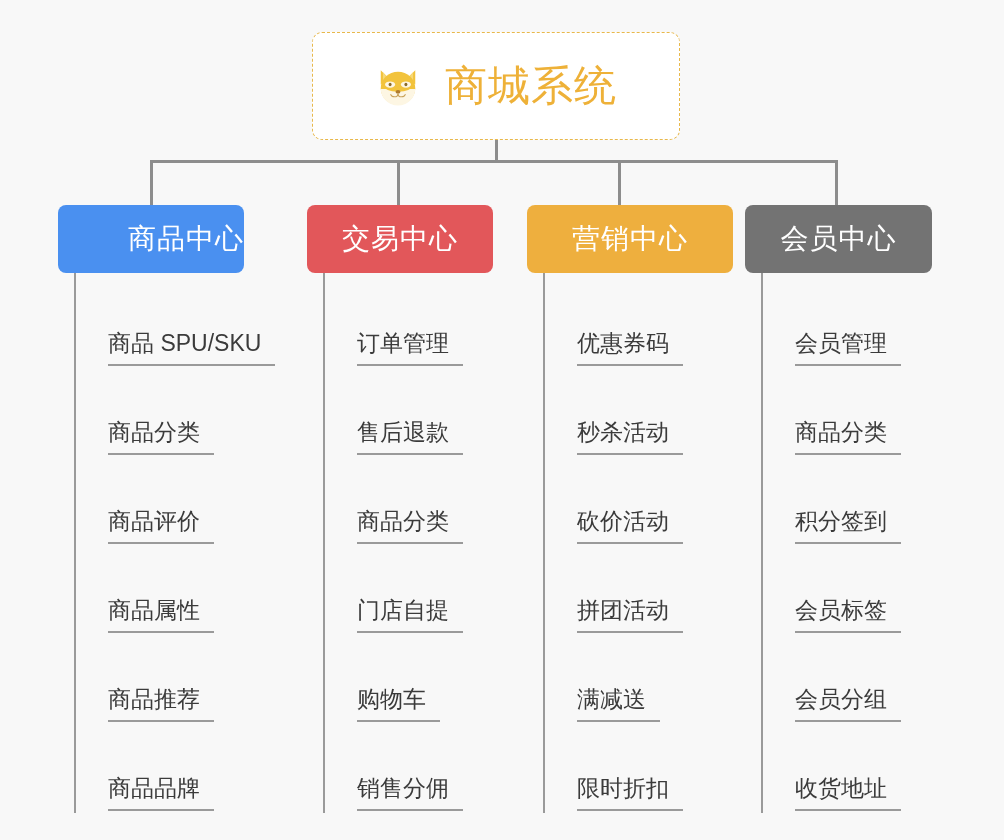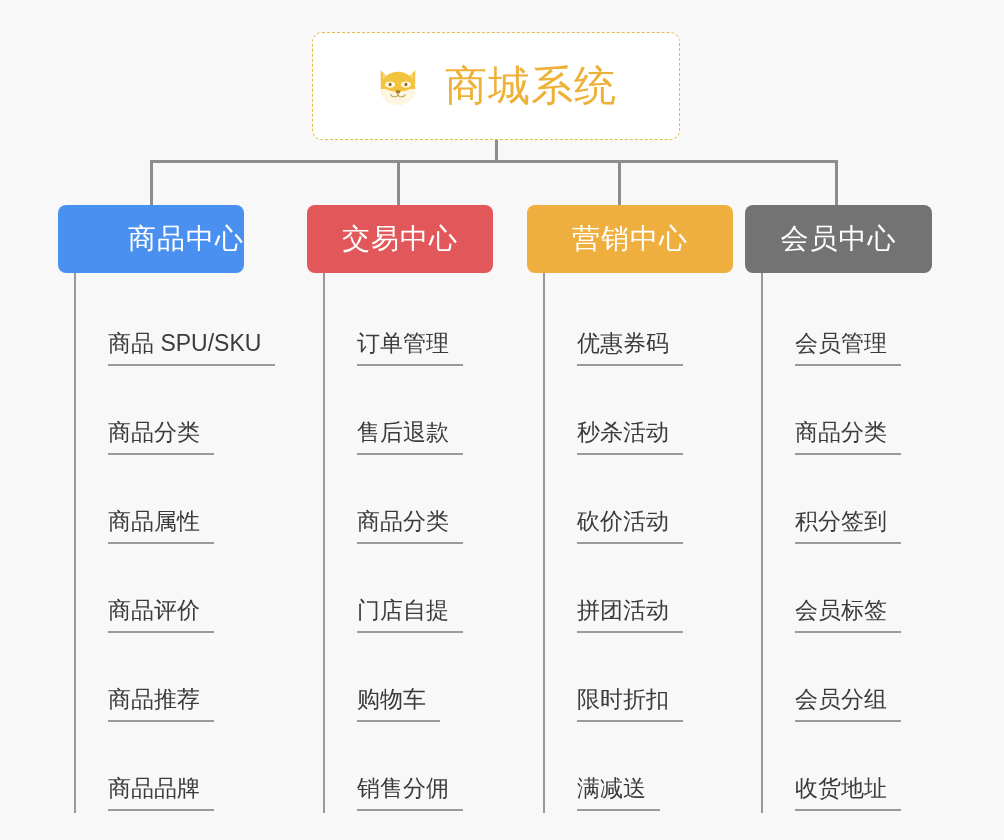--- a/index.html
+++ b/index.html
@@ -162,24 +162,24 @@
     </div>
     <div class="col-body">
       <div class="trunk" style="height:540px;"></div>
       <div class="leaf">
         <span class="leaf-inner"><span class="leaf-label">商品 SPU/SKU</span></span>
       </div>
       <div class="leaf">
         <span class="leaf-inner"><span class="leaf-label">商品分类</span></span>
       </div>
       <div class="leaf">
+        <span class="leaf-inner"><span class="leaf-label">商品评价</span></span>
+      </div>
+      <div class="leaf">
         <span class="leaf-inner"><span class="leaf-label">商品属性</span></span>
-      </div>
-      <div class="leaf">
-        <span class="leaf-inner"><span class="leaf-label">商品评价</span></span>
       </div>
       <div class="leaf">
         <span class="leaf-inner"><span class="leaf-label">商品推荐</span></span>
       </div>
       <div class="leaf">
         <span class="leaf-inner"><span class="leaf-label">商品品牌</span></span>
       </div>
     </div>
   </div>
 
@@ -222,24 +222,24 @@
       <div class="leaf">
         <span class="leaf-inner"><span class="leaf-label">秒杀活动</span></span>
       </div>
       <div class="leaf">
         <span class="leaf-inner"><span class="leaf-label">砍价活动</span></span>
       </div>
       <div class="leaf">
         <span class="leaf-inner"><span class="leaf-label">拼团活动</span></span>
       </div>
       <div class="leaf">
+        <span class="leaf-inner"><span class="leaf-label">满减送</span></span>
+      </div>
+      <div class="leaf">
         <span class="leaf-inner"><span class="leaf-label">限时折扣</span></span>
-      </div>
-      <div class="leaf">
-        <span class="leaf-inner"><span class="leaf-label">满减送</span></span>
       </div>
     </div>
   </div>
 
   <div class="column" style="left:745px; width:187px;">
     <div class="col-header" style="background:#737373; width:187px;">
       <span>会员中心</span>
     </div>
     <div class="col-body">
       <div class="trunk" style="height:540px;"></div>

